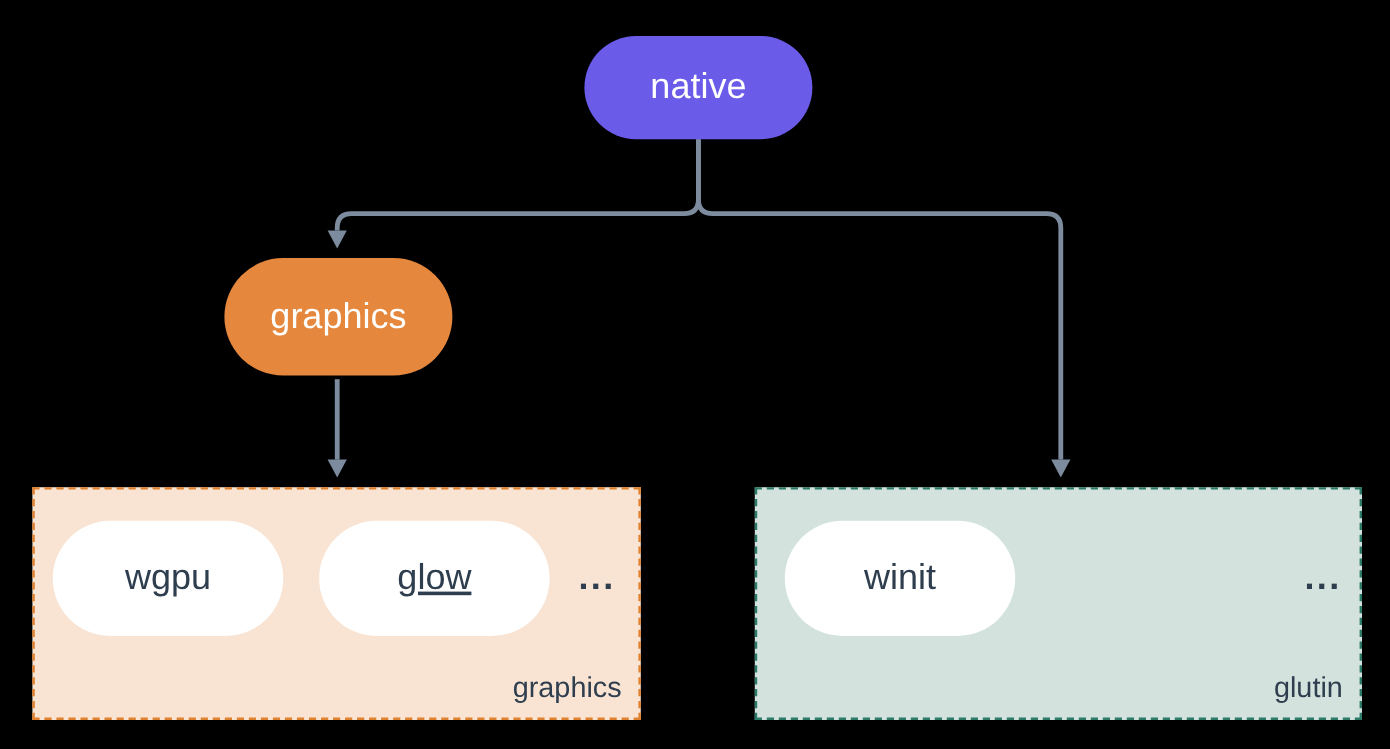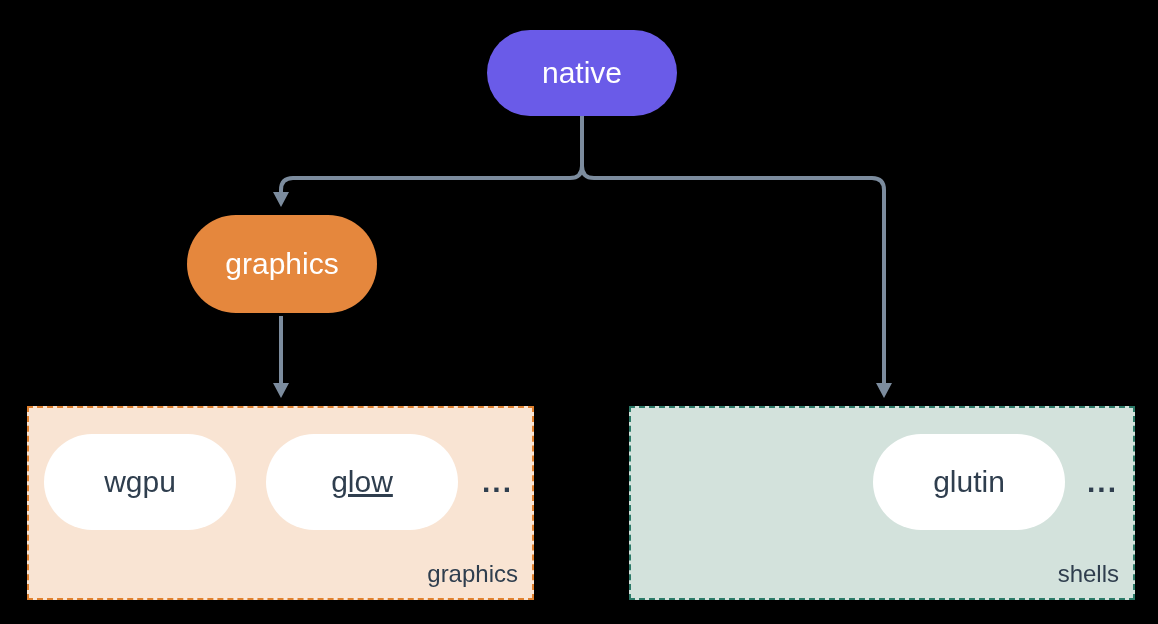--- a/index.html
+++ b/index.html
@@ -139,20 +139,20 @@
       <span>wgpu</span>
     </div>
     <div class="pill pill-b">
       <span>glow</span>
     </div>
     <div class="ellipsis">...</div>
     <div class="group-label">graphics</div>
   </div>
 
   <div class="group group-shells">
-    <div class="pill pill-b">
-      <span>glutin</span>
+    <div class="pill pill-a">
+      <span>winit</span>
     </div>
     <div class="ellipsis">...</div>
-    <div class="group-label">shells</div>
+    <div class="group-label">glutin</div>
   </div>
 
 </div>
 
 </body></html>

